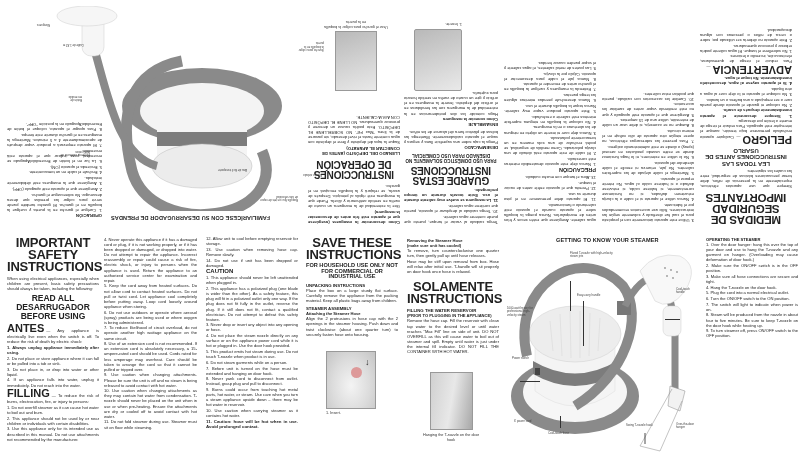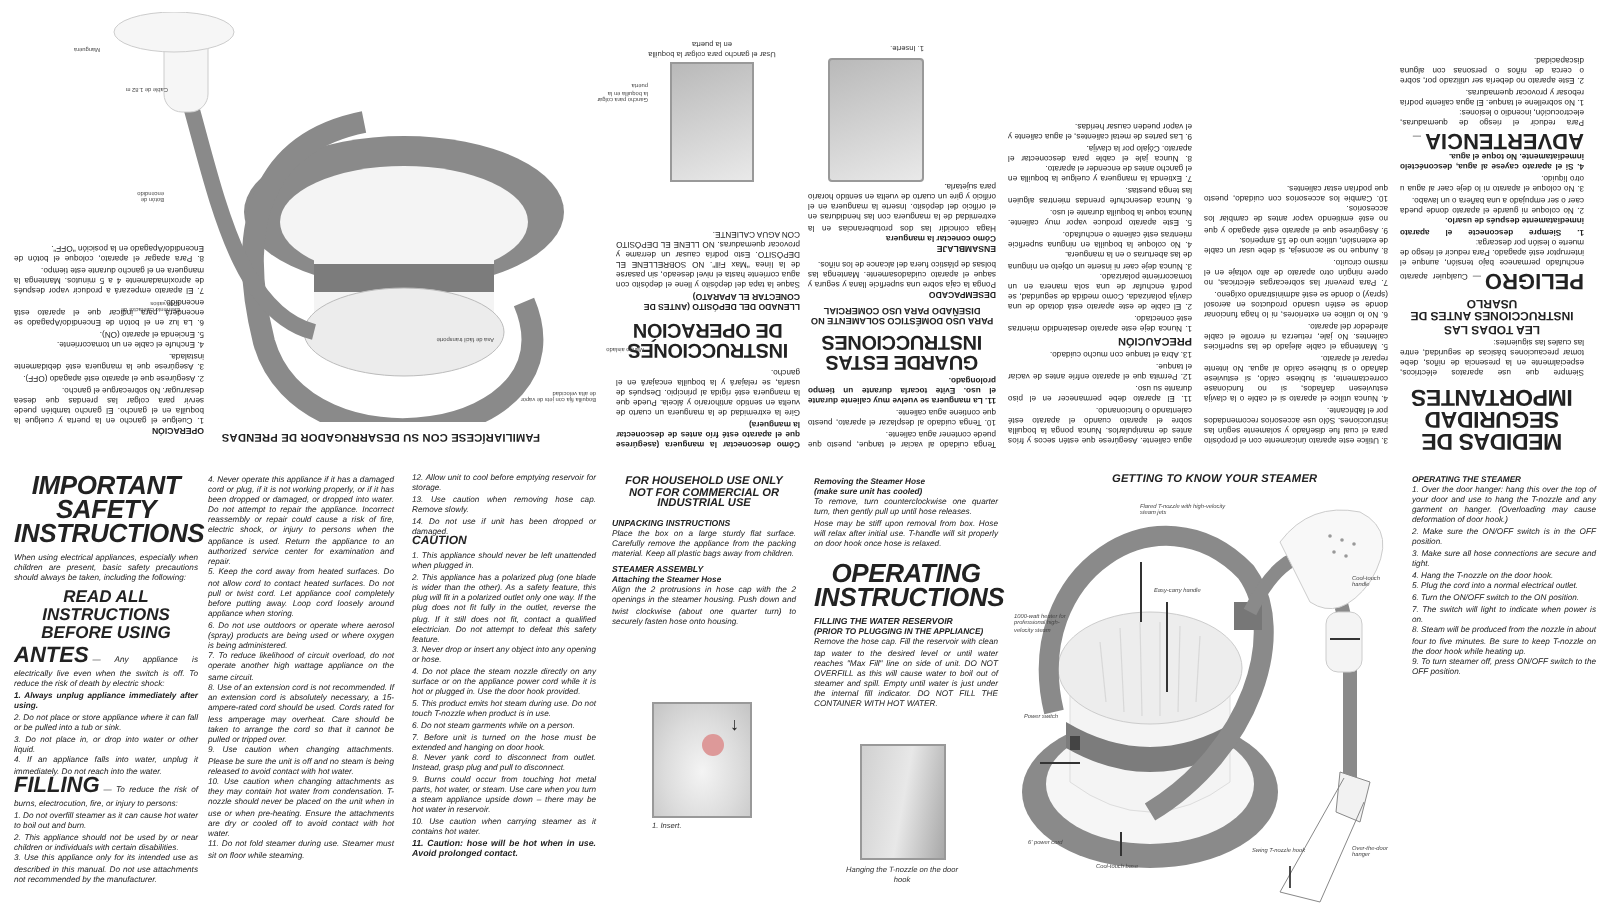--- a/index.html
+++ b/index.html
@@ -1,20 +1,20 @@
 <!DOCTYPE html>
 <html><head>
 <meta charset="utf-8">
 <style>
   * { box-sizing: border-box; margin: 0; padding: 0; }
   html, body { width: 802px; height: 462px; overflow: hidden; background: #fff; }
   body { font-family: "Liberation Sans", sans-serif; color: #222; position: relative; }
   .half { position: absolute; left: 0; width: 802px; height: 231px; overflow: hidden; }
   .top-half { top: 0; transform: rotate(180deg); }
-  .bottom-half { top: 231px; font-style: italic; }
+  .bottom-half { top: 231px; }
   .col { position: absolute; top: 0; height: 231px; font-size: 4.1px; line-height: 5.1px; }
   .col p { margin-bottom: 0.6px; text-align: justify; }
   .h1 { font-family: "Liberation Sans", sans-serif; font-weight: bold; text-align: center; font-size: 13px; line-height: 12px; letter-spacing: -0.2px; }
   .h2 { font-weight: bold; text-align: center; font-size: 8.5px; line-height: 9px; margin: 3px 0 2px; }
   .h3 { font-weight: bold; text-align: center; font-size: 5.6px; line-height: 5.6px; }
   .big-word { font-weight: bold; font-size: 11px; line-height: 11px; margin-right: 2px; }
   .bold { font-weight: bold; }
   .sub { font-weight: bold; font-size: 4.3px; margin-top: 3px; }
   .photo { position: absolute; background: linear-gradient(160deg, #e9e9e9, #b9b9b9); border: 0.5px solid #999; }
   .caption { position: absolute; font-size: 3.8px; line-height: 4.6px; text-align: center; color: #333; }
@@ -127,21 +127,21 @@
     <p>7. El aparato empezará a producir vapor después de aproximadamente 4 a 5 minutos. Mantenga la manguera en el gancho durante este tiempo.</p>
     <p>8. Para apagar el aparato, coloque el botón de Encendido/Apagado en la posición "OFF".</p>
   </div>
 </div>
 
 <div class="half bottom-half">
 
   <div class="col" style="left:7px; width:92px; top:6px;">
     <div class="h1">IMPORTANT SAFETY INSTRUCTIONS</div>
     <p style="margin-top:3px;">When using electrical appliances, especially when children are present, basic safety precautions should always be taken, including the following:</p>
-    <div class="h2">READ ALL INSTRUCTIONS BEFORE USING</div>
+    <div class="h2">READ ALL DESARRUGADOR BEFORE USING</div>
     <p><span class="big-word">ANTES</span><span>— Any appliance is electrically live even when the switch is off. To reduce the risk of death by electric shock:</span></p>
     <p class="bold">1. Always unplug appliance immediately after using.</p>
     <p>2. Do not place or store appliance where it can fall or be pulled into a tub or sink.</p>
     <p>3. Do not place in, or drop into water or other liquid.</p>
     <p>4. If an appliance falls into water, unplug it immediately. Do not reach into the water.</p>
     <p><span class="big-word">FILLING</span><span>— To reduce the risk of burns, electrocution, fire, or injury to persons:</span></p>
     <p>1. Do not overfill steamer as it can cause hot water to boil out and burn.</p>
     <p>2. This appliance should not be used by or near children or individuals with certain disabilities.</p>
     <p>3. Use this appliance only for its intended use as described in this manual. Do not use attachments not recommended by the manufacturer.</p>
   </div>
@@ -169,39 +169,40 @@
     <p>5. This product emits hot steam during use. Do not touch T-nozzle when product is in use.</p>
     <p>6. Do not steam garments while on a person.</p>
     <p>7. Before unit is turned on the hose must be extended and hanging on door hook.</p>
     <p>8. Never yank cord to disconnect from outlet. Instead, grasp plug and pull to disconnect.</p>
     <p>9. Burns could occur from touching hot metal parts, hot water, or steam. Use care when you turn a steam appliance upside down – there may be hot water in reservoir.</p>
     <p>10. Use caution when carrying steamer as it contains hot water.</p>
     <p class="bold" style="font-size:4.4px;">11. Caution: hose will be hot when in use. Avoid prolonged contact.</p>
   </div>
 
   <div class="col" style="left:306px; width:92px; top:6px;">
+    <div class="h1">SAVE THESE INSTRUCTIONS</div>
     <div class="h3" style="margin:2px 0 3px;">FOR HOUSEHOLD USE ONLY NOT FOR COMMERCIAL OR INDUSTRIAL USE</div>
     <div class="sub">UNPACKING INSTRUCTIONS</div>
     <p>Place the box on a large sturdy flat surface. Carefully remove the appliance from the packing material. Keep all plastic bags away from children.</p>
     <div class="sub">STEAMER ASSEMBLY</div>
     <div class="bold">Attaching the Steamer Hose</div>
     <p>Align the 2 protrusions in hose cap with the 2 openings in the steamer housing. Push down and twist clockwise (about one quarter turn) to securely fasten hose onto housing.</p>
   </div>
   <div class="photo" style="left:326px; top:120px; width:50px; height:58px; background:radial-gradient(ellipse at 50% 60%, #f4f4f4 0%, #dcdcdc 55%, #c4c4c4 100%);">
     <div style="position:absolute; left:24px; top:15px; width:11px; height:11px; border-radius:50%; background:#d99;"></div>
     <div style="position:absolute; left:38px; top:6px; font-size:9px; line-height:9px; color:#222;">↓</div>
   </div>
   <div class="caption" style="left:326px; top:180px; width:30px; text-align:left;">1. Insert.</div>
 
   <div class="col" style="left:407px; width:92px; top:7px;">
     <div class="bold">Removing the Steamer Hose</div>
     <div class="bold">(make sure unit has cooled)</div>
     <p>To remove, turn counterclockwise one quarter turn, then gently pull up until hose releases.</p>
     <p>Hose may be stiff upon removal from box. Hose will relax after initial use. T-handle will sit properly on door hook once hose is relaxed.</p>
-    <div class="h1" style="margin-top:7px;">OPERATING INSTRUCTIONS</div>
+    <div class="h1" style="margin-top:7px;">SOLAMENTE INSTRUCTIONS</div>
     <div class="sub">FILLING THE WATER RESERVOIR</div>
     <div class="bold">(PRIOR TO PLUGGING IN THE APPLIANCE)</div>
     <p>Remove the hose cap. Fill the reservoir with clean tap water to the desired level or until water reaches "Max Fill" line on side of unit. DO NOT OVERFILL as this will cause water to boil out of steamer and spill. Empty until water is just under the internal fill indicator. DO NOT FILL THE CONTAINER WITH HOT WATER.</p>
   </div>
   <div class="photo" style="left:430px; top:141px; width:43px; height:58px; background:linear-gradient(100deg,#d0d0d0 0%,#e8e8e8 50%,#a8a8a8 100%);"></div>
   <div class="caption" style="left:420px; top:202px; width:62px;">Hanging the T-nozzle on the door hook</div>
 
   <div class="diag-title" style="left:556px; top:6px;">GETTING TO KNOW YOUR STEAMER</div>
   <svg style="position:absolute; left:505px; top:15px;" width="200" height="210">
 

